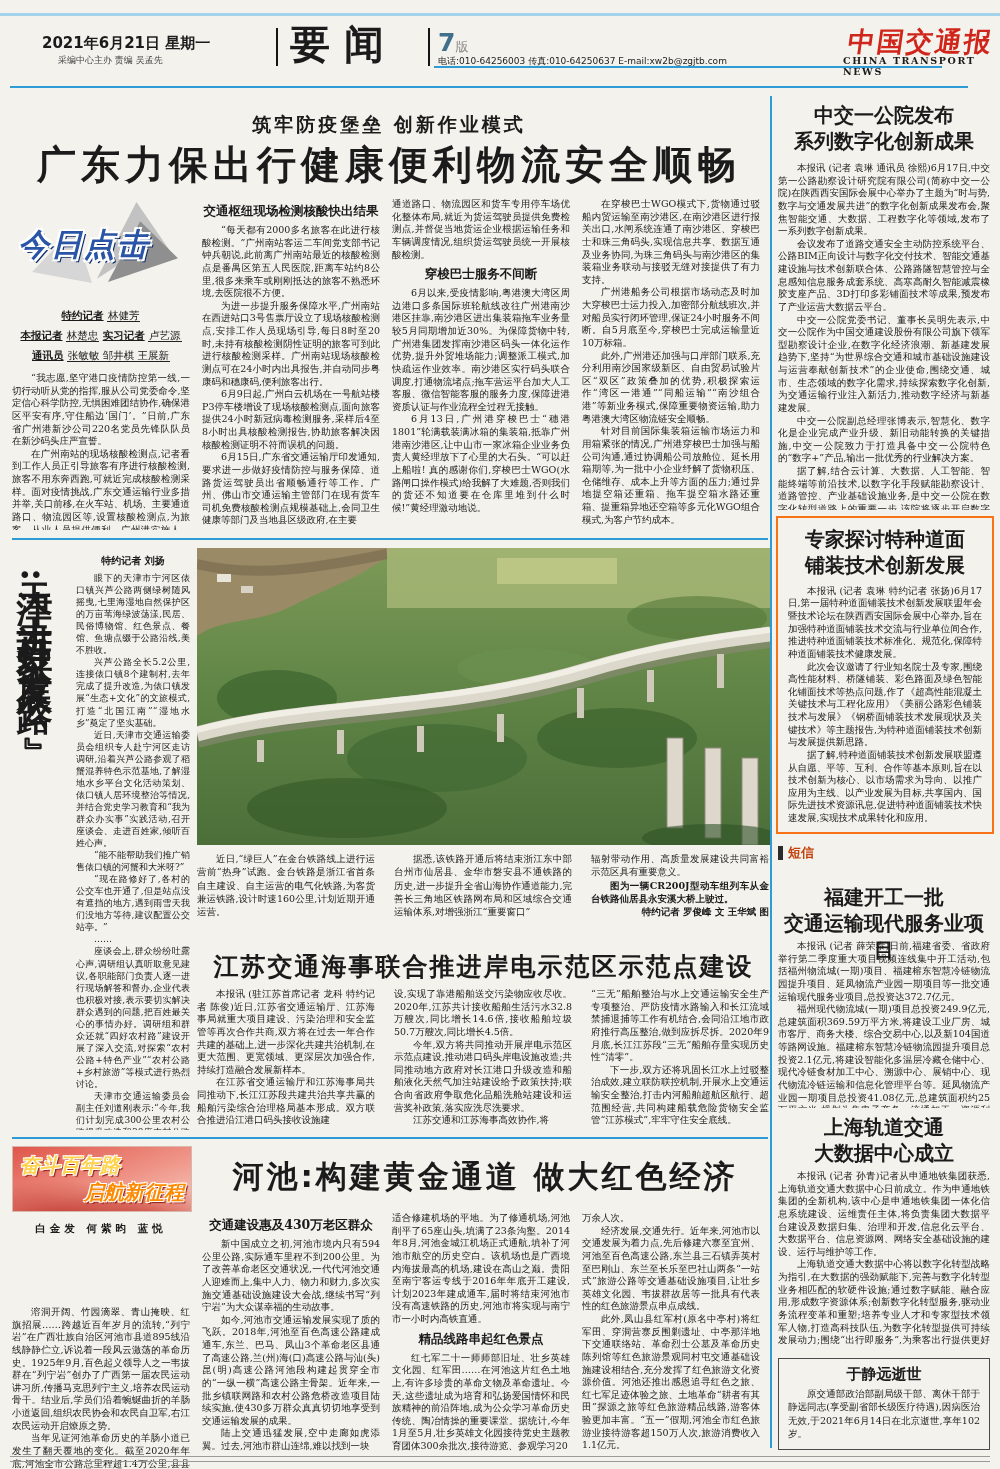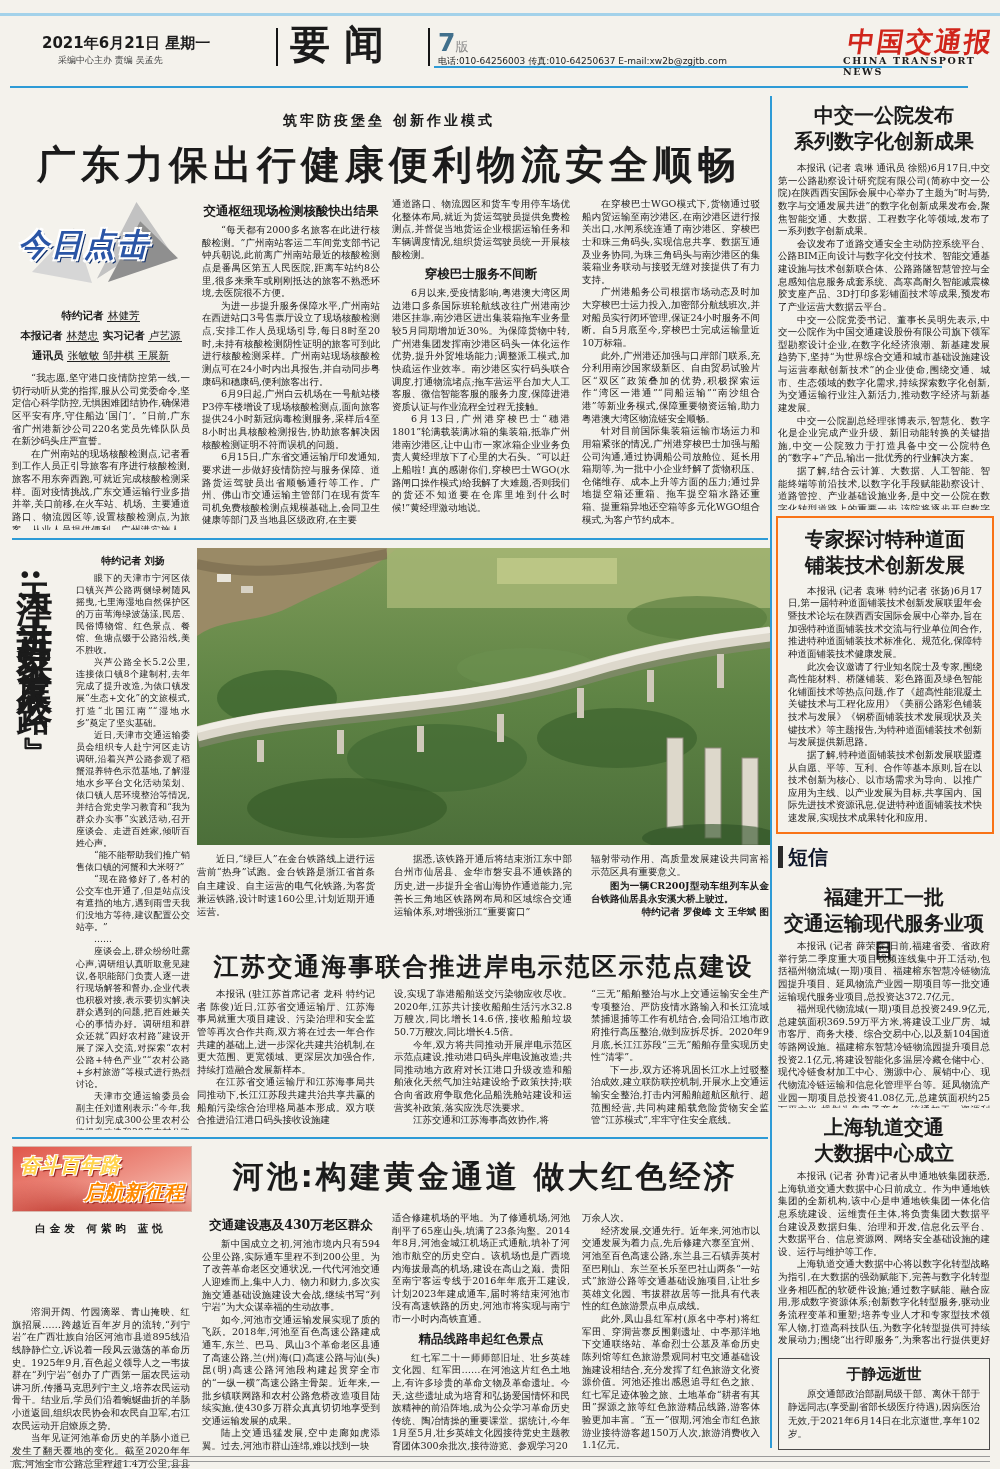--- a/index.html
+++ b/index.html
@@ -20,45 +20,45 @@
   .h-contact{font-size:9px;color:#222;}
   .masthead{color:#d0251b;font-weight:bold;font-size:27px;transform:skewX(-8deg);letter-spacing:2px;}
   .masthead-en{font-size:9.5px;font-weight:bold;letter-spacing:1.6px;}
 
   
   .bt p{margin:0;text-indent:2em;text-align:justify;font-size:9.5px;line-height:1.33;}
   .bt.cont-first p:first-child{text-indent:0;}
   .subhead{font-weight:bold;font-size:12.5px;text-align:center;margin:5px 0 4px;}
   .colbox{overflow:hidden;}
 
-  .kicker{font-weight:bold;font-size:14px;text-align:center;letter-spacing:3px;}
+  .kicker{font-weight:bold;font-size:19px;text-align:center;letter-spacing:3px;}
   .headline{font-weight:bold;font-size:39px;text-align:center;letter-spacing:5px;white-space:nowrap;}
 
   
   .bl{font-size:10.5px;text-align:center;line-height:1.9;}
-  .bl b{font-weight:bold;}
+  .bl b{font-weight:bold;text-decoration:underline;}
   .bl .u{border-bottom:1px solid #222;padding:0 1px;}
 
   
   .jrd{overflow:hidden;}
   .jrd .tri1{position:absolute;left:78px;top:4px;width:86px;height:80px;background:#c2c2c2;
              clip-path:polygon(8% 96%,54% 0,100% 72%,60% 60%);}
   .jrd .tri2{position:absolute;left:96px;top:18px;width:70px;height:66px;background:#8f8f8f;
              clip-path:polygon(0 100%,46% 8%,100% 64%);}
   .jrd .tri3{position:absolute;left:20px;top:30px;width:60px;height:55px;background:#d6d6d6;
              clip-path:polygon(0 80%,70% 0,100% 100%);}
   .jrd .txt{position:absolute;left:6px;top:26px;font-weight:bold;font-style:italic;font-size:31px;
             letter-spacing:2px;color:#2a55a6;
             text-shadow:-2px -2px 0 #fff,2px -2px 0 #fff,-2px 2px 0 #fff,2px 2px 0 #fff,3px 3px 0 #0c2d6b;}
 
   
   .rtitle p{margin:0;font-weight:bold;font-size:20px;text-align:center;line-height:1.32;}
   .rbody p{margin:0;text-indent:2em;text-align:justify;font-size:9.5px;line-height:1.33;}
   .redbox{border:2px solid #f97316;background:#f4f2ec;}
-  .dx{color:#0f172a;font-weight:bold;font-size:20px;border-left:5px solid #2b2b2b;padding-left:5px;line-height:1.1;}
+  .dx{color:#c2410c;font-weight:bold;font-size:13px;border-left:5px solid #2b2b2b;padding-left:5px;line-height:1.1;}
   .obit{border:1.5px solid #4a4a4a;}
   .obit .t{font-weight:bold;font-size:15px;text-align:center;margin:6px 0 3px;}
   .obit .b{font-size:9.5px;line-height:1.4;text-align:justify;padding:0 9px;text-indent:2em;}
 
   
   .vtitle{writing-mode:vertical-rl;font-weight:bold;font-size:36px;letter-spacing:7px;line-height:1.15;}
   .tjby{font-weight:bold;font-size:10px;text-align:center;margin-bottom:4px;}
   .tj p{margin:0;text-indent:2em;text-align:justify;font-size:9px;line-height:1.34;}
 
   

